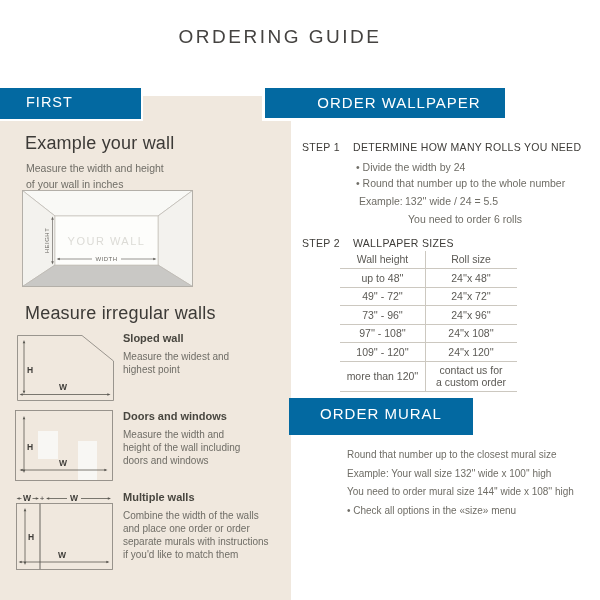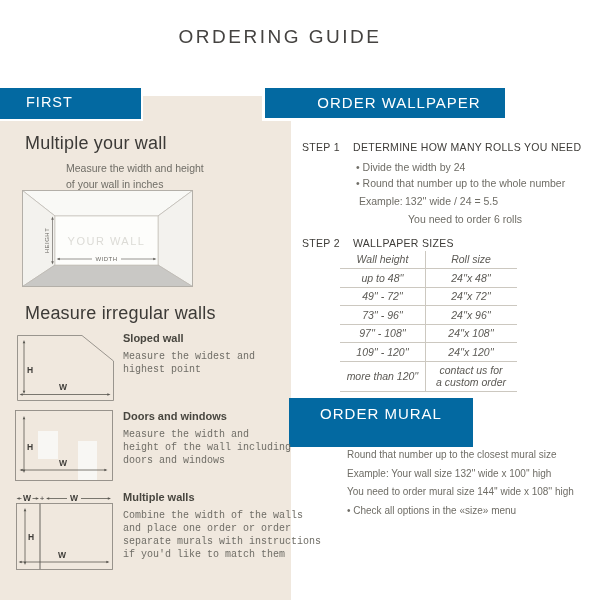--- a/index.html
+++ b/index.html
@@ -12,27 +12,27 @@
   .page-title{left:0;top:26px;width:560px;text-align:center;font-size:19px;
     letter-spacing:2.5px;color:#454341;}
   
   .panel{left:0;top:96px;width:291px;height:504px;background:#f0e8de;}
   
   .bar{background:#0369a1;color:#ffffff;letter-spacing:1px;box-sizing:border-box;}
   .bar-first{left:0;top:88px;width:143px;height:33px;border-right:2px solid #fff;
     border-bottom:2px solid #fff;padding-left:26px;font-size:14.5px;line-height:29px;}
   .bar-wallpaper{left:262px;top:88px;width:243px;height:33px;border-left:3px solid #fff;
     border-bottom:3px solid #fff;font-size:15px;line-height:29px;text-align:center;padding-left:28px;}
-  .bar-mural{left:289px;top:398px;width:184px;height:49px;font-size:15px;
+  .bar-mural{left:289px;top:398px;width:184px;height:37px;font-size:15px;
     line-height:31px;text-align:center;}
   
   .h1{font-size:18px;color:#3c3a37;letter-spacing:0.2px;}
   .body-sm{font-size:10.5px;line-height:16px;color:#6f6d66;white-space:pre-line;}
   .item-title{font-size:11px;font-weight:700;color:#48463f;}
-  .item-desc{font-size:10px;line-height:13px;color:#6f6d66;white-space:pre-line;font-family:Liberation Mono, monospace;}
+  .item-desc{font-size:10px;line-height:13px;color:#6f6d66;white-space:pre-line;}
   
   .step-label{font-size:10.5px;letter-spacing:0.3px;color:#3e3c38;}
   .step-title{font-size:10.5px;letter-spacing:0.3px;color:#3e3c38;}
   .r-body{font-size:10.5px;line-height:16px;color:#6f6d66;white-space:pre-line;}
   .mural-body{font-size:10px;line-height:18.5px;color:#6f6d66;white-space:pre-line;}
   
   .sizes-table{left:340px;top:250px;width:177px;}
   .trow{display:flex;border-bottom:1px solid #ccc8c0;}
   .trow.hd{height:18px;}
   .trow.dr{height:17.5px;justify-content:flex-end;}
@@ -51,22 +51,22 @@
 <div id="root">
 
   <div class="abs panel"></div>
 
   <div class="abs page-title">ORDERING GUIDE</div>
 
   <div class="abs bar bar-first">FIRST</div>
   <div class="abs bar bar-wallpaper">ORDER WALLPAPER</div>
   <div class="abs bar bar-mural">ORDER MURAL</div>
 
-  <div class="abs h1" style="left:25px;top:133px;">Multiple your wall</div>
-  <div class="abs body-sm" style="left:26px;top:160px;margin-left:40px;">Measure the width and height
+  <div class="abs h1" style="left:25px;top:133px;">Example your wall</div>
+  <div class="abs body-sm" style="left:26px;top:160px;">Measure the width and height
 of your wall in inches</div>
 
   <svg class="abs" style="left:22px;top:190px;" width="171" height="97" viewBox="0 0 171 97">
     <polygon points="0.5,0.5 170.5,0.5 136,26 33,26" fill="#f9f9f6" stroke="#bcb8b1" stroke-width="0.7"></polygon>
     <polygon points="0.5,0.5 33,26 33,75 0.5,96.5" fill="#f3f2ee" stroke="#bcb8b1" stroke-width="0.7"></polygon>
     <polygon points="170.5,0.5 136,26 136,75 170.5,96.5" fill="#f3f2ee" stroke="#bcb8b1" stroke-width="0.7"></polygon>
     <polygon points="0.5,96.5 33,75 136,75 170.5,96.5" fill="#c9c8c5" stroke="#bcb8b1" stroke-width="0.7"></polygon>
     <rect x="33" y="26" width="103" height="49" fill="#fdfdfb" stroke="#c6c2bb" stroke-width="0.7"></rect>
     <rect x="0.5" y="0.5" width="170" height="96" fill="none" stroke="#b3afa8" stroke-width="1"></rect>
     <text x="84.5" y="54.5" text-anchor="middle" font-size="11" letter-spacing="1.5" fill="#dcdbd6">YOUR WALL</text>
@@ -149,21 +149,21 @@
   <div class="abs step-title" style="left:353px;top:141px;">DETERMINE HOW MANY ROLLS YOU NEED</div>
   <div class="abs r-body" style="left:356px;top:159px;">• Divide the width by 24
 • Round that number up to the whole number</div>
   <div class="abs r-body" style="left:359px;top:193px;">Example:</div>
   <div class="abs r-body" style="left:405px;top:193px;">132'' wide / 24 = 5.5</div>
   <div class="abs r-body" style="left:408px;top:211px;">You need to order 6 rolls</div>
 
   <div class="abs step-label" style="left:302px;top:237px;">STEP 2</div>
   <div class="abs step-title" style="left:353px;top:237px;">WALLPAPER SIZES</div>
 
-  <div class="abs sizes-table" style="position:absolute;font-style:italic;">
+  <div class="abs sizes-table" style="position:absolute;">
     <div class="trow hd">
       <div class="tc c1">Wall height</div>
       <div class="tc c2">Roll size</div>
     </div>
     <div class="trow dr">
       <div class="tc c1">up to 48''</div>
       <div class="tc c2">24''x 48''</div>
     </div>
     <div class="trow dr">
       <div class="tc c1">49'' - 72''</div>

